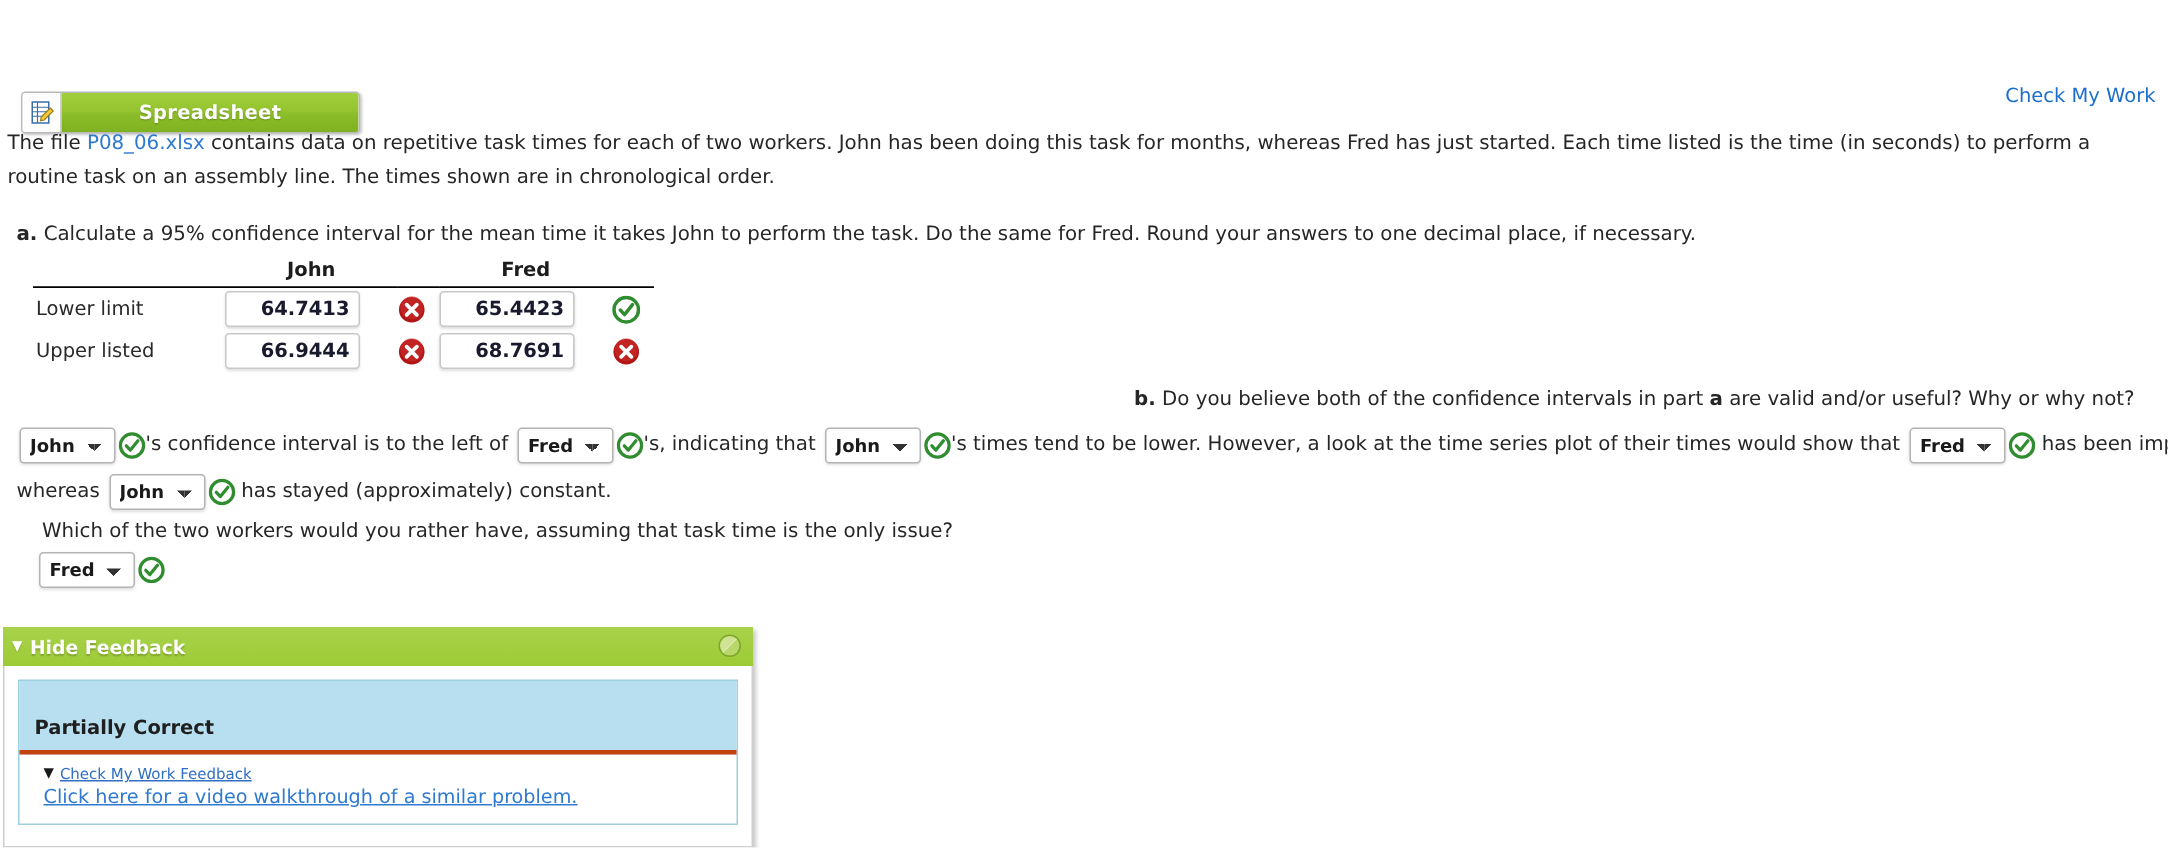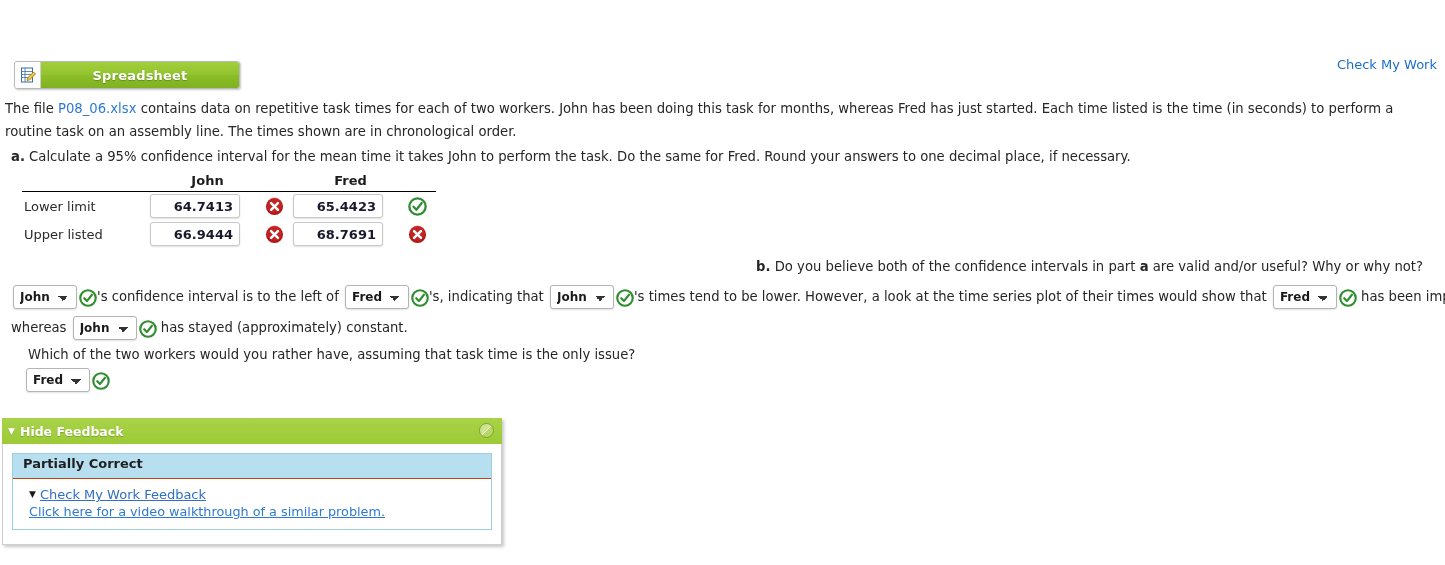--- a/index.html
+++ b/index.html
@@ -75,21 +75,21 @@
 
   
   .para {
     position: absolute;
     left: 5px;
     width: 1434px;
     font-size: 13.2px;
     line-height: 23px;
     color: #262626;
   }
-  #intro-para { top: 97px; }
+  #intro-para { top: 84px; }
   #qa-para { top: 145px; left: 11px; width: 1420px; }
   #qb-para { top: 255px; left: 3px; width: 1420px; text-align: right; }
   .xlsx-link {
     color: #2f7ad1;
     text-decoration: none;
     cursor: pointer;
   }
   .q-letter { font-weight: bold; }
   .bold-inline { font-weight: bold; }
 
@@ -244,41 +244,41 @@
   }
   .fb-inner {
     border: 1px solid #9fcede;
     background: #ffffff;
   }
   .fb-title {
     background: #b8dff0;
     color: #1f1f1f;
     font-weight: bold;
     font-size: 13px;
-    padding: 2px 10px 7px 10px;
-    border-bottom: 1px solid #c2410c;
+    padding: 24px 10px 7px 10px;
+    border-bottom: 3px solid #c2410c;
   }
   .fb-content {
     padding: 8px 10px 10px 16px;
   }
   .fb-link-row {
     display: flex;
     align-items: center;
     gap: 4px;
     margin-bottom: 2px;
   }
   .fb-tri {
     font-size: 9px;
     color: #1a1a1a;
     line-height: 1;
   }
   .fb-link {
     color: #2f6fc4;
     text-decoration: underline;
-    font-size: 13px;
+    font-size: 10px;
     cursor: pointer;
   }
   .fb-sub {
     color: #2f7ad1;
     font-size: 12.8px;
     padding-left: 0px;
     cursor: pointer;
   }
 </style>
 </head>

